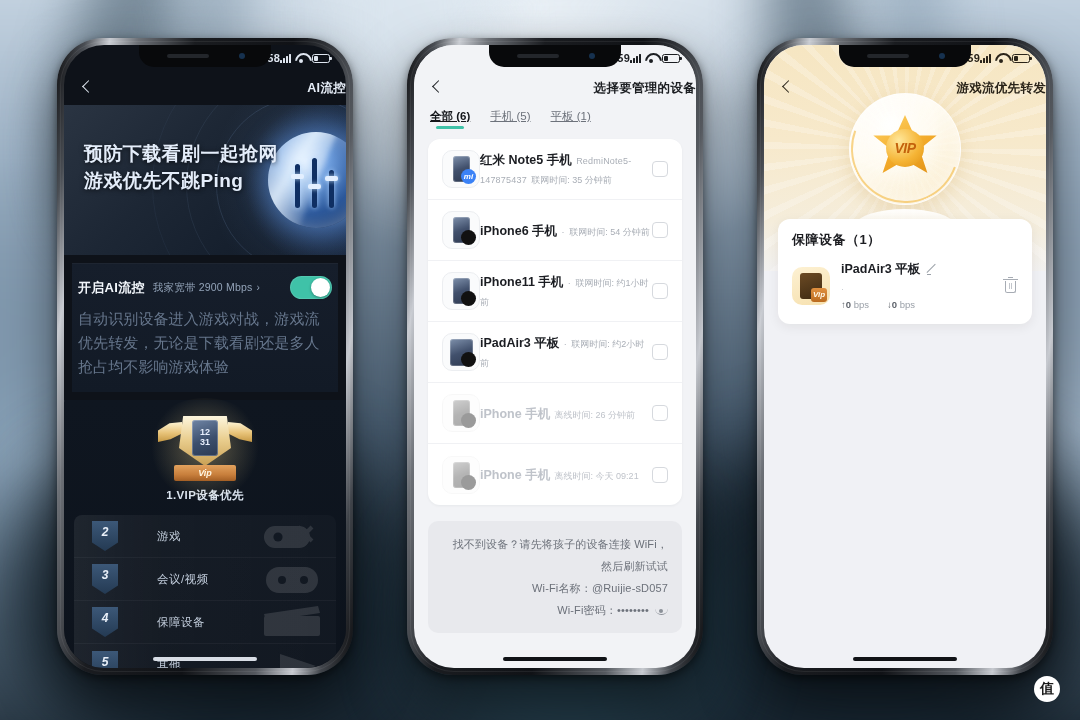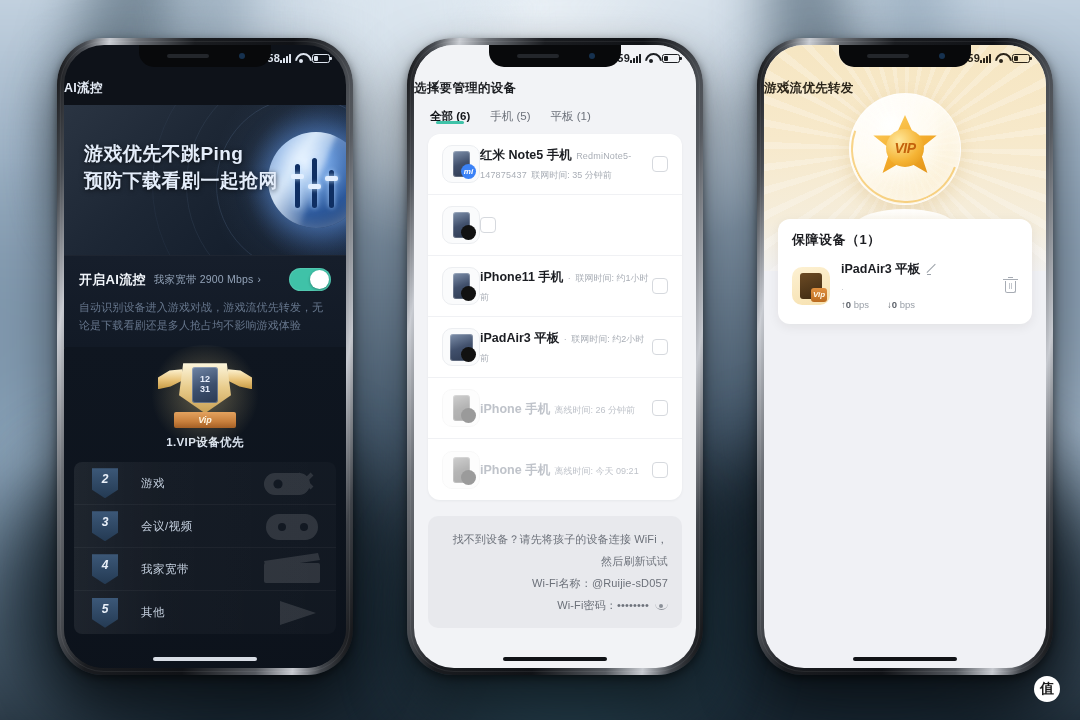--- a/index.html
+++ b/index.html
@@ -85,21 +85,21 @@
     clip-path: polygon(0 0, 100% 0, 100% 45%, 0 45%);
   }
   .wifi::after{
     content:""; position:absolute; left:4.4px; top:6.2px; width:4px; height:4px;
     border-radius:50%; background: currentColor;
   }
   .batt { width:18px; height:9px; border:1.3px solid currentColor; border-radius:2.5px; position:relative; }
   .batt::after{ content:""; position:absolute; right:-3px; top:2.6px; width:1.6px; height:3.4px; background:currentColor; border-radius:0 1px 1px 0;}
   .batt i { position:absolute; left:1px; top:1px; bottom:1px; width:28%; background:currentColor; border-radius:1px; display:block; }
 
-  .navbar { position: relative; height: 34px; display:flex; align-items:center; justify-content:flex-start; z-index: 25; }
+  .navbar { position: relative; height: 34px; display:flex; align-items:center; justify-content:flex-end; z-index: 25; }
   .navbar .back { position:absolute; left:14px; top:50%; transform:translateY(-50%); width:18px; height:18px; cursor:pointer;}
   .navbar .back::before{
     content:""; position:absolute; left:6px; top:3px; width:8px; height:8px;
     border-left:1.7px solid currentColor; border-bottom:1.7px solid currentColor;
     transform: rotate(45deg);
   }
   .navbar .title { font-size: 12.5px; font-weight: bold; letter-spacing:.3px; }
 
   .homebar {
     position:absolute; left:50%; transform:translateX(-50%); bottom:7px;
@@ -137,35 +137,35 @@
   .fdB { left:22px; height:50px; } .fdB::after { top:26px; }
   .fdC { left:39px; height:38px; } .fdC::after { top:6px; }
 
   .p1-heroText { position:absolute; left:20px; top:36px; z-index:3; }
   .p1-heroText div {
     font-size:19px; font-weight:bold; line-height:1.42; letter-spacing:.4px;
     color:#e4edfa; text-shadow: 0 1px 5px rgba(0,0,0,.7);
   }
 
   .p1-toggleCard {
-    margin: 0; padding: 12px 15px 13px;
+    margin: 8px; padding: 12px 6px 13px;
     background: linear-gradient(180deg,#161e2b 0%, #121a26 100%);
     border-top: 1px solid rgba(255,255,255,.05);
   }
   .p1-togRow { display:flex; align-items:center; }
   .p1-togRow .t1 { font-size:13px; font-weight:bold; color:#f2f6fb; letter-spacing:.3px; }
   .p1-togRow .t2 { font-size:10.5px; color:#93a3b8; margin-left:8px; letter-spacing:.2px; }
   .p1-togRow .chev { margin-left:4px; font-size:10px; color:#93a3b8; }
   .switch {
     margin-left:auto; width:42px; height:23px; border-radius:12px;
     background:#3fc2a8; position:relative; cursor:pointer;
     box-shadow: inset 0 0 0 1px rgba(255,255,255,.1);
   }
   .switch .knob { position:absolute; right:2px; top:2px; width:19px; height:19px; border-radius:50%; background:#fff; box-shadow:0 1px 3px rgba(0,0,0,.3); }
-  .p1-togDesc { margin-top:8px; font-size:11px; line-height:1.6; color:#66768c; letter-spacing:.1px; }
+  .p1-togDesc { margin-top:8px; font-size:15px; line-height:1.6; color:#66768c; letter-spacing:.1px; }
 
   .p1-body {
     position:relative; height: 100%;
     background:
       linear-gradient(118deg, rgba(255,255,255,.035) 0 1.5px, rgba(0,0,0,0) 1.5px 52px),
       linear-gradient(62deg, rgba(255,255,255,.028) 0 1.5px, rgba(0,0,0,0) 1.5px 60px),
       linear-gradient(180deg,#0f1620 0%,#0c121b 60%,#0a0f17 100%);
     padding-top: 8px;
   }
   .p1-badgeWrap { position:relative; height:78px; display:flex; align-items:center; justify-content:center; }
@@ -193,29 +193,29 @@
   .p1-list { margin: 12px 10px 0; background: rgba(255,255,255,.022); border-radius:8px; overflow:hidden; }
   .p1-row { position:relative; height:43px; display:flex; align-items:center; overflow:hidden;
     border-bottom:1px solid rgba(255,255,255,.045);
     background: linear-gradient(90deg, rgba(255,255,255,.05) 0%, rgba(255,255,255,.012) 35%, rgba(255,255,255,0) 100%); }
   .p1-row:last-child { border-bottom:none; }
   .pennant { position:relative; width:26px; height:30px; margin-left:18px; flex:none;
     background: linear-gradient(180deg,#3c5878 0%,#243a53 100%);
     clip-path: polygon(0 0, 100% 0, 100% 72%, 50% 100%, 0 72%);
     display:flex; align-items:flex-start; justify-content:center; padding-top:4px;
     font-size:12px; font-weight:bold; font-style:italic; color:#e8eff8; }
-  .p1-row .lbl { margin-left:23px; font-size:11.5px; color:#c3cedd; letter-spacing:.5px; }
+  .p1-row .lbl { margin-left:39px; font-size:11.5px; color:#c3cedd; letter-spacing:.5px; }
   .ghost-ico { position:absolute; right:6px; top:50%; transform:translateY(-50%); opacity:.12; }
 
   
   #screen2 { background:#f2f3f6; color:#1f2125; }
   #screen2 .statusbar { background:#f2f3f6; }
   #screen2 .navbar { background:#f2f3f6; }
   .p2-tabs { display:flex; align-items:flex-end; gap:20px; padding: 4px 16px 8px; background:#f2f3f6; }
-  .p2-tab { position:relative; font-size:11.5px; color:#6d727b; cursor:pointer; }
+  .p2-tab { position:relative; font-size:11.5px; color:#6d727b; padding-bottom:5px; cursor:pointer;text-decoration:underline; }
   .p2-tab.active { color:#14161a; font-weight:bold; }
   .p2-tab.active::after{
     content:""; position:absolute; left:6px; right:6px; bottom:0; height:3px; border-radius:2px;
     background:#3fc2a8;
   }
   .p2-listCard { margin: 2px 14px 0; background:#fff; border-radius:12px; overflow:hidden; box-shadow:0 1px 3px rgba(25,30,40,.05); }
   .p2-item { display:flex; align-items:center; height:61px; padding: 0 14px; border-bottom:1px solid #f0f1f4; }
   .p2-item:last-child { border-bottom:none; }
   .p2-item.offline .txt, .p2-item.offline .sub { color:#bfc3ca !important; }
   .p2-item.offline .devico { opacity:.42; filter: grayscale(1); }
@@ -358,22 +358,22 @@
       <span class="hero-ring hr3"></span>
       <div class="orb">
         <span class="flare"></span>
         <span class="faders">
           <i class="fd fdA"></i>
             <i class="fd fdB"></i>
             <i class="fd fdC"></i>
         </span>
       </div>
       <div class="p1-heroText">
+        <div>预防下载看剧一起抢网</div>
         <div>游戏优先不跳Ping</div>
-        <div>预防下载看剧一起抢网</div>
       </div>
     </div>
 
     <div class="p1-toggleCard">
       <div class="p1-togRow">
         <span class="t1">开启AI流控</span>
         <span class="t2">我家宽带 2900 Mbps</span>
         <span class="chev">›</span>
         <span class="switch">
             <span class="knob"></span>
@@ -412,21 +412,21 @@
           <span class="pennant">3</span>
           <span class="lbl">会议/视频</span>
           <svg class="ghost-ico" width="72" height="40" viewBox="0 0 72 40">
             <rect x="8" y="8" width="52" height="26" rx="13" fill="#fff"></rect>
             <circle cx="24" cy="21" r="4" fill="#0c121b"></circle>
             <circle cx="46" cy="21" r="4" fill="#0c121b"></circle>
           </svg>
         </div>
         <div class="p1-row">
           <span class="pennant">4</span>
-          <span class="lbl">我家宽带</span>
+          <span class="lbl">保障设备</span>
           <svg class="ghost-ico" width="72" height="40" viewBox="0 0 72 40">
             <rect x="6" y="14" width="56" height="20" rx="2" fill="#fff"></rect>
             <path d="M6 12 L60 4 L62 11 L8 19 Z" fill="#fff"></path>
           </svg>
         </div>
         <div class="p1-row">
           <span class="pennant">5</span>
           <span class="lbl">其他</span>
           <svg class="ghost-ico" width="72" height="40" viewBox="0 0 72 40">
             <path d="M22 8 L58 20 L22 32 Z" fill="#fff"></path>
@@ -480,20 +480,25 @@
           <span class="txt">红米 Note5 手机</span>
           <span class="sub mid">RedmiNote5-147875437</span>
           <span class="sub">联网时间: 35 分钟前</span>
         </span>
         <span class="chkbox"></span>
       </div>
       <div class="p2-item">
         <span class="devico">
           <i class="slab"></i>
             <i class="brandchip apple"></i>
+        </span>
+        <span class="p2-meta">
+          <span class="txt">iPhone6 手机</span>
+          <span class="sub mid">·</span>
+          <span class="sub">联网时间: 54 分钟前</span>
         </span>
         <span class="chkbox"></span>
       </div>
       <div class="p2-item">
         <span class="devico">
           <i class="slab"></i>
             <i class="brandchip apple"></i>
         </span>
         <span class="p2-meta">
           <span class="txt">iPhone11 手机</span>

